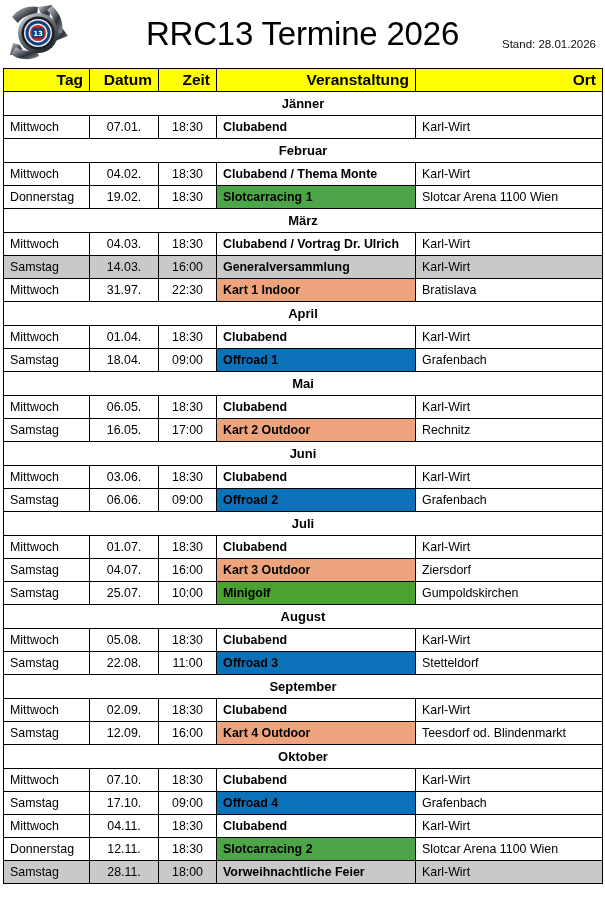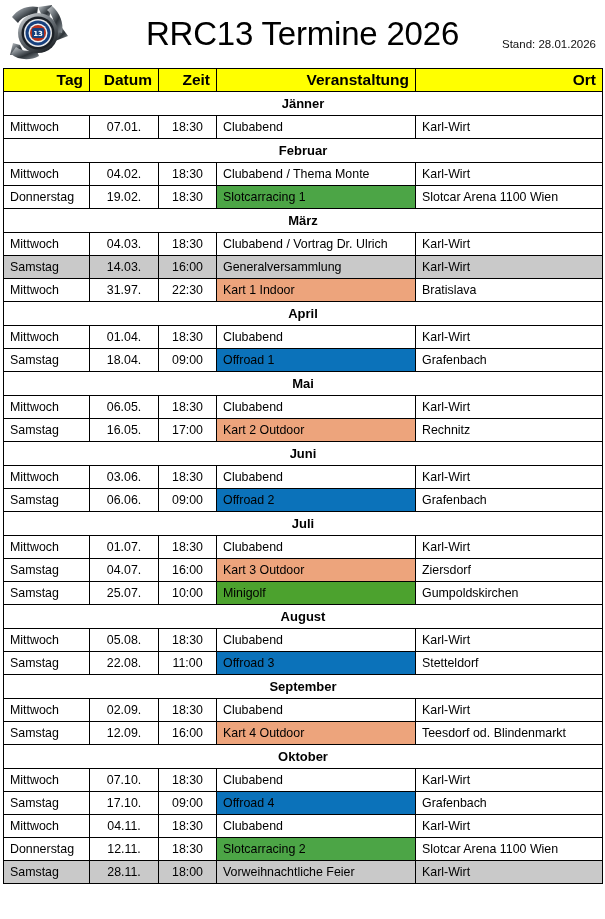--- a/index.html
+++ b/index.html
@@ -100,21 +100,21 @@
     line-height: 23px;
   }
   tr.month-row.tall td {
     height: 28px;
     line-height: 28px;
   }
 
   td.cell-tag   { text-align: left;   }
   td.cell-datum { text-align: center; }
   td.cell-zeit  { text-align: center; }
-  td.cell-veran { text-align: left;   }
+  td.cell-veran { text-align: left; font-weight: bold;   }
   td.cell-ort   { text-align: left;   }
 
   tr.row-plain td { background: #ffffff; }
   tr.row-gray  td { background: #C9C9C9; }
 
   td.fill-green   { background: #4CA546 !important; }
   td.fill-green2  { background: #4CA22E !important; }
   td.fill-blue    { background: #0B72BA !important; }
   td.fill-orange  { background: #EDA47C !important; }
 </style>

